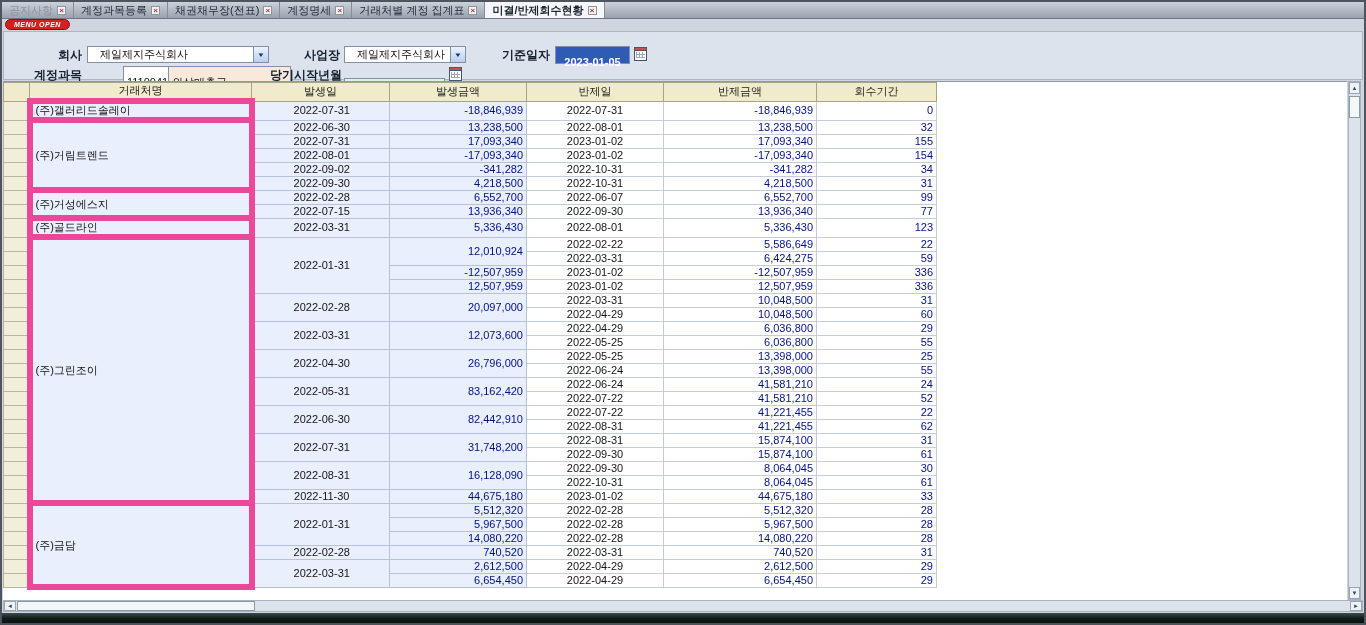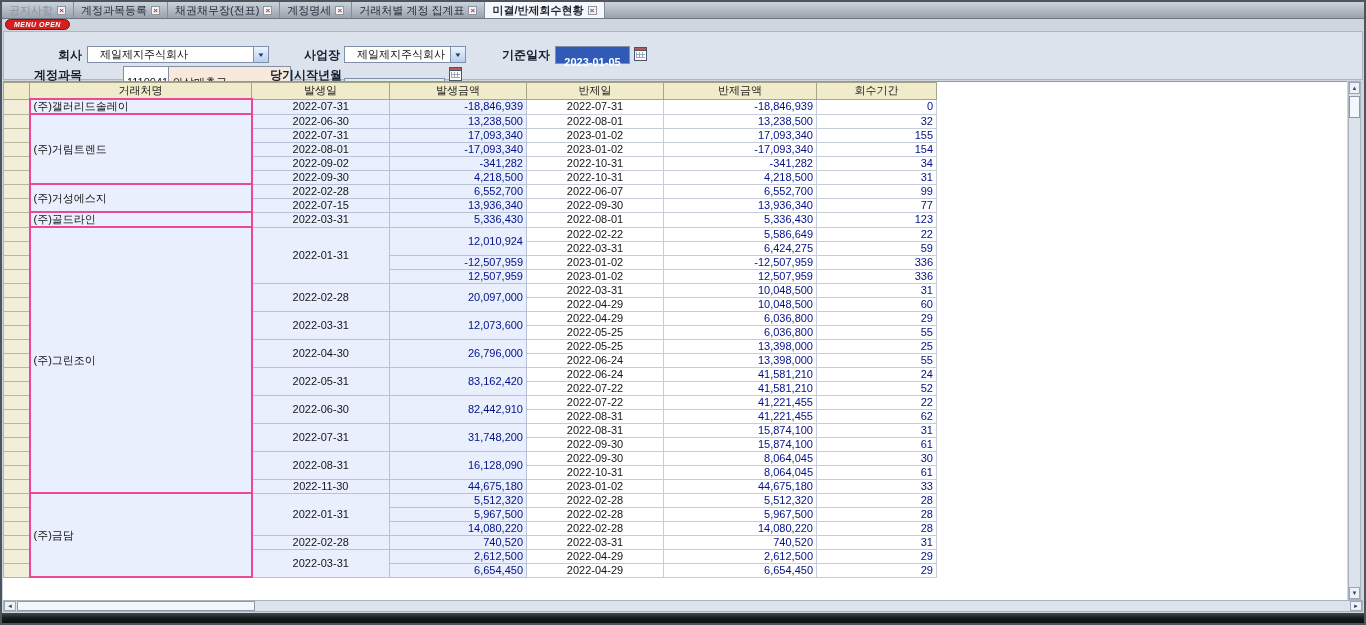--- a/index.html
+++ b/index.html
@@ -38,21 +38,21 @@
     background:repeating-linear-gradient(90deg,#9aa8b8 0 1px,transparent 1px 3px),
                repeating-linear-gradient(0deg,#9aa8b8 0 1px,transparent 1px 3px);}
   
   .gridview{position:absolute;top:81px;left:3px;width:1344px;height:519px;background:#fff;overflow:hidden;border-top:1px solid #8e98a6;}
   table.grid{border-collapse:collapse;table-layout:fixed;width:933px;}
   table.grid th{height:14px;background:#f0ebcb;border:1px solid #a8a488;font-size:11px;font-weight:normal;
     color:#1c1c1c;padding:0;text-align:center;overflow:hidden;white-space:nowrap;}
   table.grid td{height:13.8px;font-size:11px;padding:0 3px;overflow:hidden;white-space:nowrap;
     vertical-align:middle;line-height:13px;}
   td.sel{background:#f1efd9;border:1px solid #b9b699;}
-  td.cust{background:#e9effc;border:2px solid #ec4899;color:#141414;text-align:left;}
+  td.cust{background:#e9effc;border:6px solid #ec4899;color:#141414;text-align:left;}
   td.odate{background:#e9effc;border:1px solid #b7c1d8;color:#141414;text-align:center;}
   td.oamt{background:#e9effc;border:1px solid #b7c1d8;color:#001189;text-align:right;}
   td.sdate{background:#fff;border:1px solid #c5cdda;color:#141414;text-align:center;}
   td.samt{background:#fff;border:1px solid #c5cdda;color:#001189;text-align:right;}
   td.period{background:#fff;border:1px solid #c5cdda;color:#001189;text-align:right;}
   
   .vscroll{position:absolute;top:81px;left:1348px;width:13px;height:519px;background:#dde3ea;border:1px solid #a9b2bf;}
   .sbtn{position:absolute;left:0;width:11px;height:12px;background:#eef1f6;border:1px solid #9aa6b5;
     color:#37465c;font-size:6px;line-height:10px;text-align:center;}
   .sbtn.up{top:0;}

